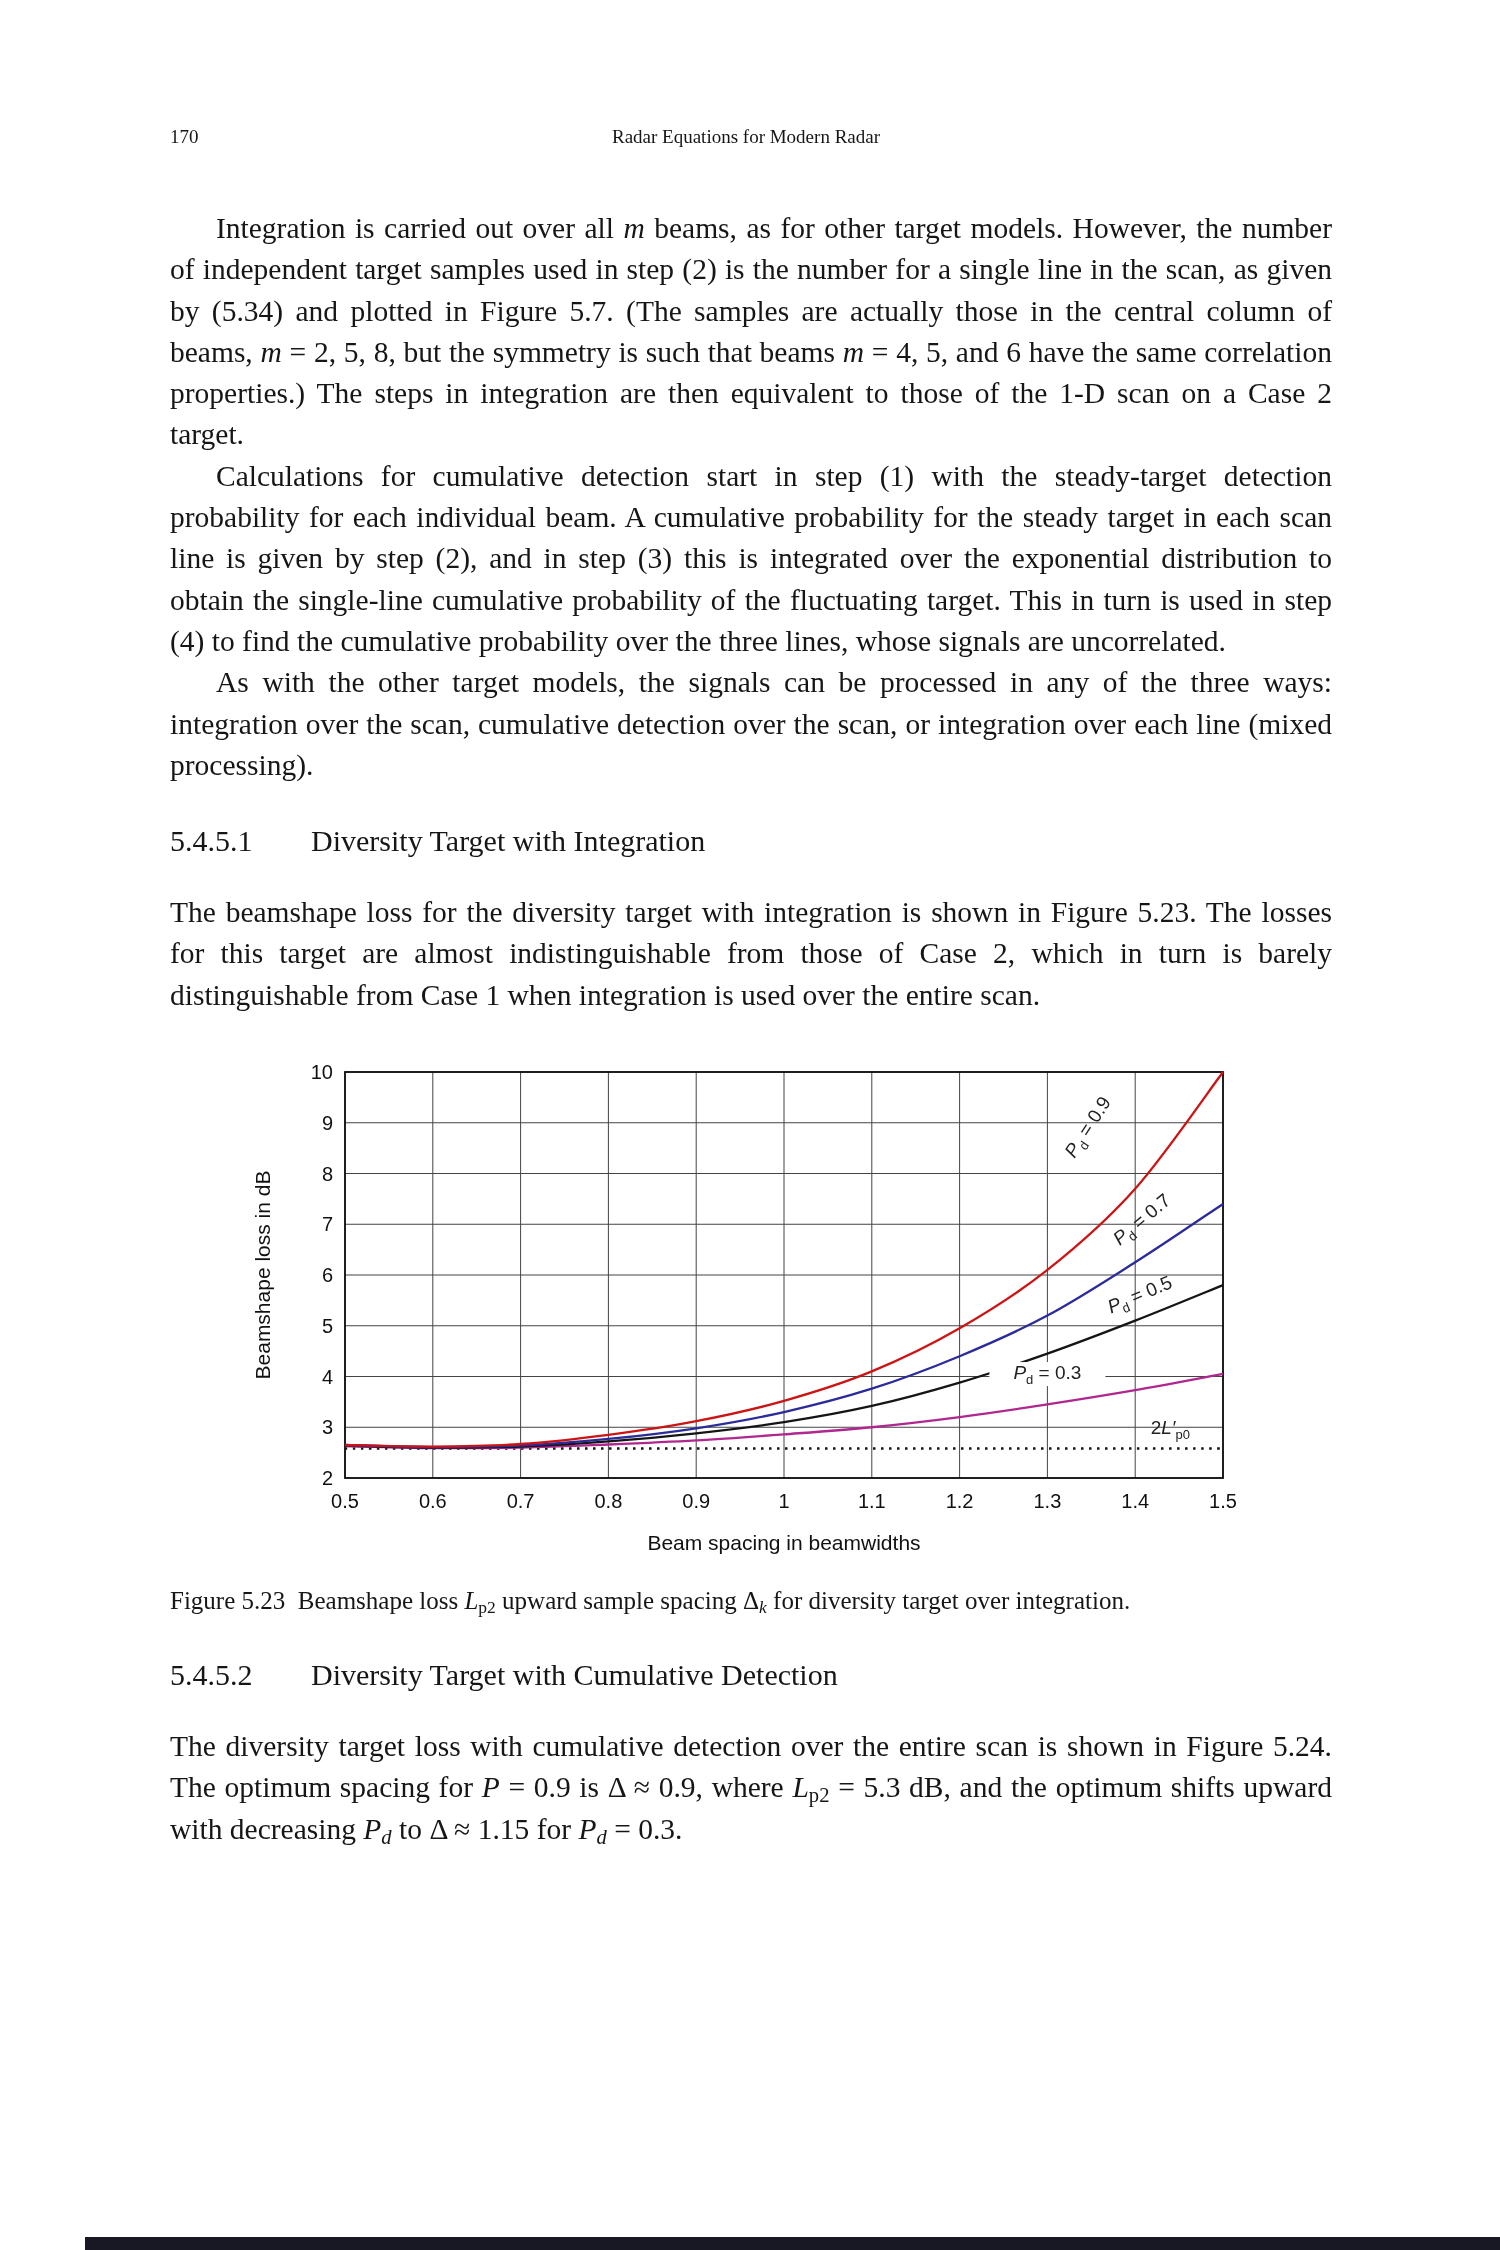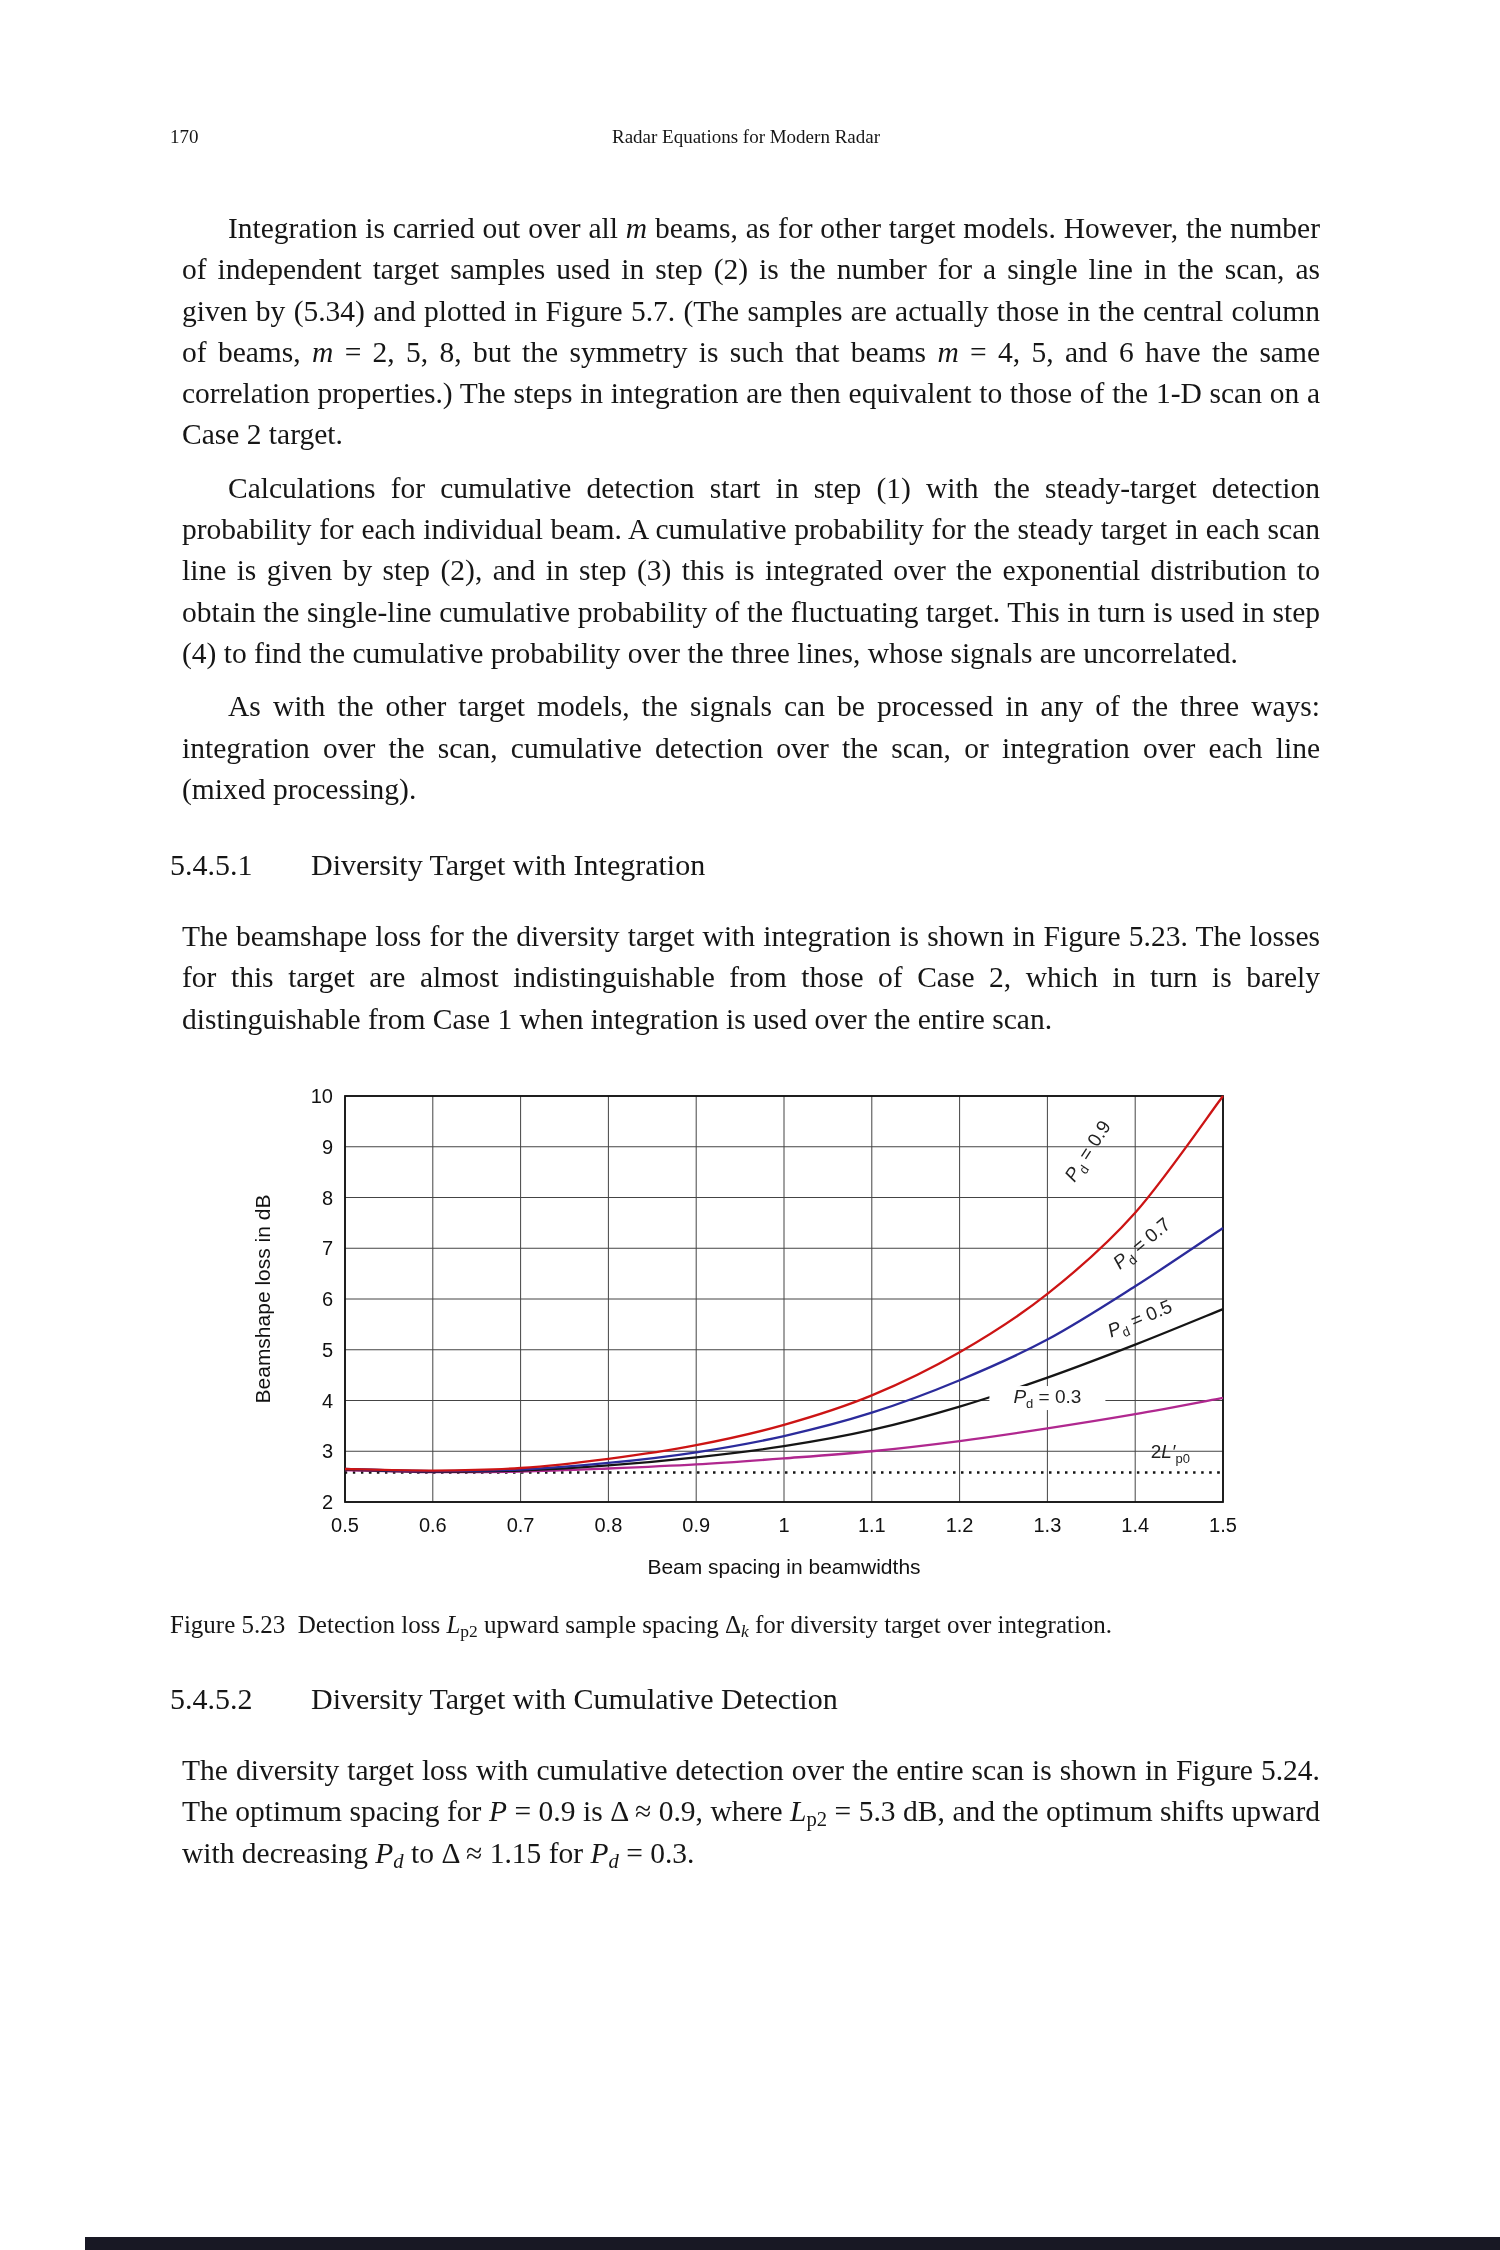--- a/index.html
+++ b/index.html
@@ -5,21 +5,21 @@
   *{box-sizing:border-box}
   html,body{margin:0;padding:0}
   body{
     width:1500px;height:2250px;background:#ffffff;position:relative;overflow:hidden;
     font-family:"Liberation Serif","DejaVu Serif",serif;color:#161616;
   }
   .content{position:absolute;left:170px;top:126px;width:1162px}
   .running-header{position:relative;font-size:19px;height:42px;margin-bottom:40px}
   .pagenum{position:absolute;left:0;top:0}
   .runtitle{position:absolute;left:0;right:10px;text-align:center}
-  p{font-size:29.5px;line-height:1.40;text-align:justify;margin:12px}
+  p{font-size:29.5px;line-height:1.40;text-align:justify;margin:0}
   p.indent{text-indent:46px}
   h3{font-size:30px;font-weight:400;margin:38px 0 34px 0}
   h3 .htitle{margin-left:51px}
   .it{font-style:italic}
   .bd{font-weight:400}
   .rsub{font-size:0.7em;vertical-align:-0.22em}
   .figure{margin:46px 0 0 78px;padding:0}
   .caption{font-size:25px;line-height:1.35;margin:18px 0 0 -78px;text-align:left}
   .tick{font-family:"Liberation Sans","DejaVu Sans",sans-serif;font-size:20px;fill:#111}
   .clabel{font-family:"Liberation Sans","DejaVu Sans",sans-serif;font-size:19px;fill:#222}
@@ -108,21 +108,21 @@
           <g transform="translate(799.4000000000001,317.0375) rotate(0)">
             <rect x="-58" y="-17" width="116" height="24" fill="#fff"></rect>
             <text text-anchor="middle" class="clabel"><tspan font-style="italic">P</tspan><tspan font-size="13" dy="5">d</tspan><tspan dy="-5"> = 0.3</tspan></text>
           </g>
           <g transform="translate(922.3199999999999,371.84749999999997) rotate(0)">
             <text text-anchor="middle" class="clabel"><tspan>2</tspan><tspan font-style="italic">L′</tspan><tspan font-size="13" dy="5">p0</tspan></text>
           </g>
           <text x="536" y="488" text-anchor="middle" class="alabel">Beam spacing in beamwidths</text>
           <text text-anchor="middle" class="alabel" transform="translate(22,213) rotate(-90)">Beamshape loss in dB</text>
         </svg>
-      <figcaption class="caption"><span class="bd">Figure 5.23</span><span> Detection loss </span><span class="it">L</span><span class="rsub">p2</span><span> upward sample spacing Δ</span><span class="it rsub">k</span><span> for diversity target over integration.</span></figcaption>
+      <figcaption class="caption"><span class="bd">Figure 5.23</span><span> Beamshape loss </span><span class="it">L</span><span class="rsub">p2</span><span> upward sample spacing Δ</span><span class="it rsub">k</span><span> for diversity target over integration.</span></figcaption>
     </figure>
 
     <h3>
       <span>5.4.5.2</span>
       <span class="htitle">Diversity Target with Cumulative Detection</span>
     </h3>
 
     <p><span>The diversity target loss with cumulative detection over the entire scan is shown in Figure 5.24. The optimum spacing for </span><span class="it">P</span><span> = 0.9 is Δ ≈ 0.9, where </span><span class="it">L</span><span class="rsub">p2</span><span> = 5.3 dB, and the optimum shifts upward with decreasing </span><span class="it">P</span><span class="it rsub">d</span><span> to Δ ≈ 1.15 for </span><span class="it">P</span><span class="it rsub">d</span><span> = 0.3.</span></p>
 
   </div>

